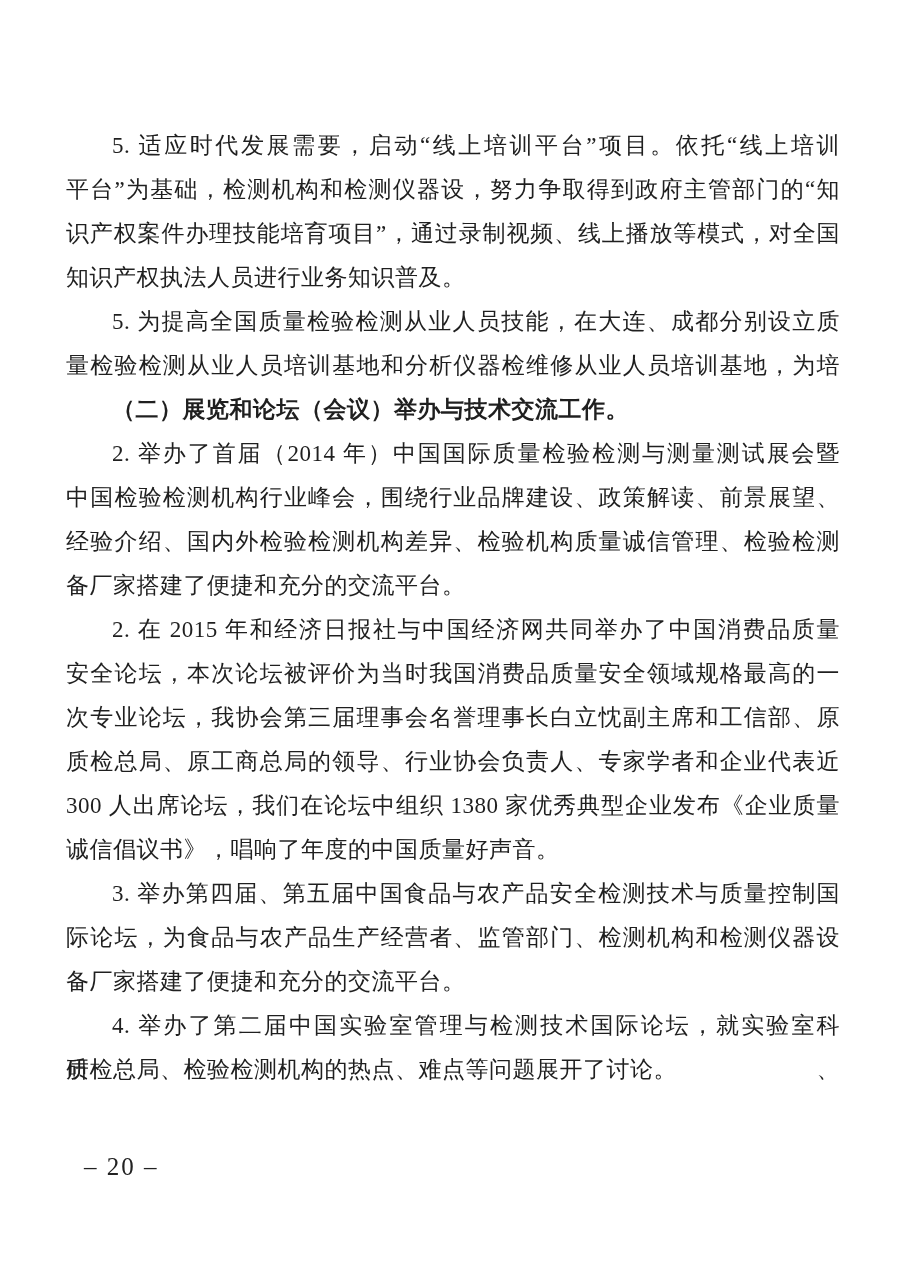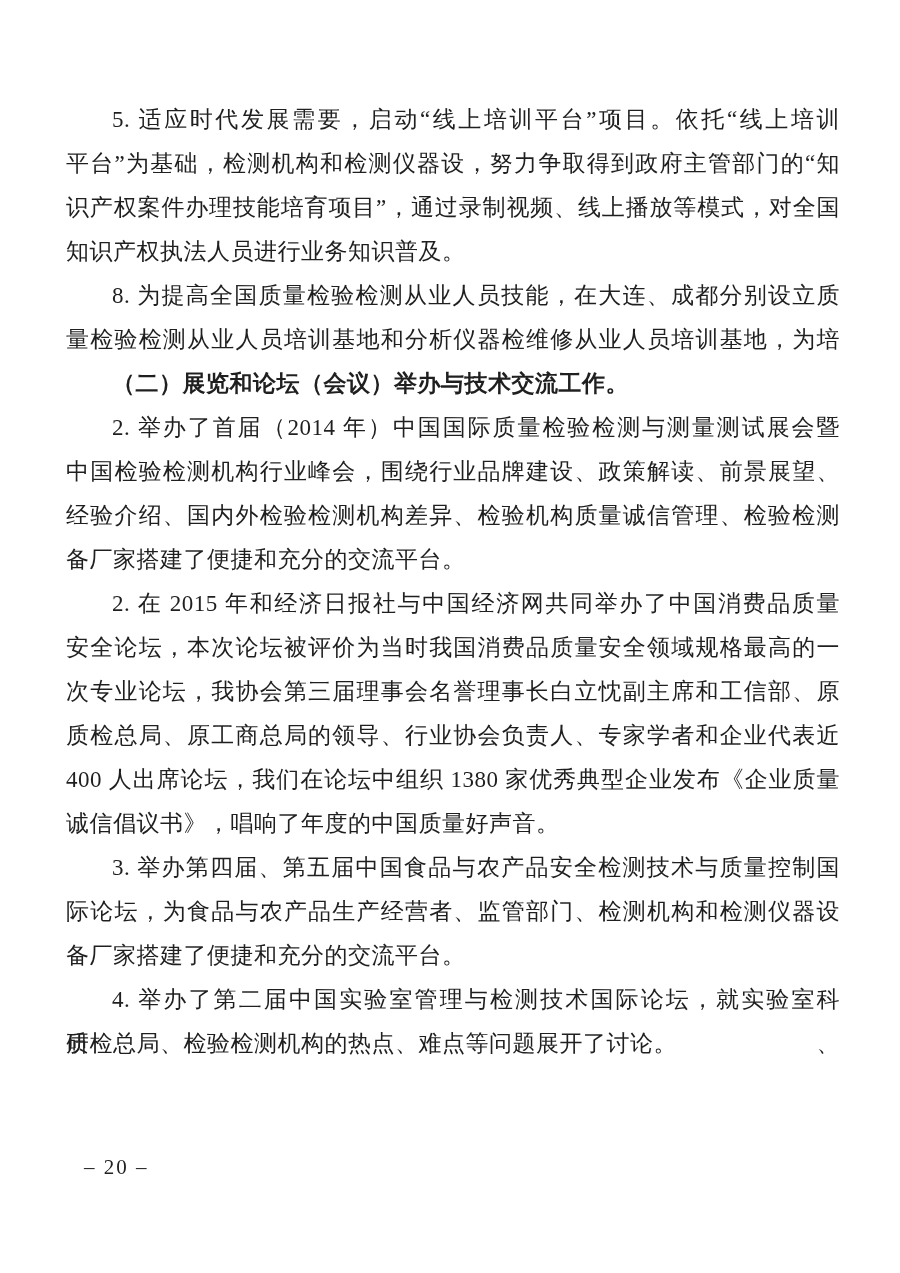--- a/index.html
+++ b/index.html
@@ -13,21 +13,21 @@
     height: 1273px;
     margin: 0 auto;
     background: #ffffff;
     overflow: hidden;
     font-family: "Liberation Serif", "DejaVu Serif", serif;
     color: #1f1f1f;
   }
   .text-block {
     position: absolute;
     left: 66px;
-    top: 98px;
+    top: 124px;
     width: 774px;
   }
   .block {
     margin: 0;
   }
   .line {
     font-size: 23px;
     line-height: 44px;
     height: 44px;
     text-align: justify;
@@ -41,56 +41,56 @@
   .line.last {
     text-align-last: left;
   }
   .heading .line {
     font-weight: 700;
   }
   .page-number {
     position: absolute;
     left: 84px;
     top: 1150px;
-    font-size: 21px;
+    font-size: 25px;
     line-height: 34px;
     letter-spacing: 2px;
     color: #222222;
   }
 </style>
 </head>
 <body>
 
 <div class="page">
   <div class="text-block">
       <div class="block">
         <div class="line indent">5. 适应时代发展需要，启动“线上培训平台”项目。依托“线上培训</div>
         <div class="line">平台”为基础，检测机构和检测仪器设，努力争取得到政府主管部门的“知</div>
         <div class="line">识产权案件办理技能培育项目”，通过录制视频、线上播放等模式，对全国</div>
         <div class="line last">知识产权执法人员进行业务知识普及。</div>
       </div>
       <div class="block">
-        <div class="line indent">8. 为提高全国质量检验检测从业人员技能，在大连、成都分别设立质</div>
+        <div class="line indent">5. 为提高全国质量检验检测从业人员技能，在大连、成都分别设立质</div>
         <div class="line">量检验检测从业人员培训基地和分析仪器检维修从业人员培训基地，为培</div>
       </div>
       <div class="block heading">
         <div class="line indent last">（二）展览和论坛（会议）举办与技术交流工作。</div>
       </div>
       <div class="block">
         <div class="line indent">2. 举办了首届（2014 年）中国国际质量检验检测与测量测试展会暨</div>
         <div class="line">中国检验检测机构行业峰会，围绕行业品牌建设、政策解读、前景展望、</div>
         <div class="line">经验介绍、国内外检验检测机构差异、检验机构质量诚信管理、检验检测</div>
         <div class="line last">备厂家搭建了便捷和充分的交流平台。</div>
       </div>
       <div class="block">
         <div class="line indent">2. 在 2015 年和经济日报社与中国经济网共同举办了中国消费品质量</div>
         <div class="line">安全论坛，本次论坛被评价为当时我国消费品质量安全领域规格最高的一</div>
         <div class="line">次专业论坛，我协会第三届理事会名誉理事长白立忱副主席和工信部、原</div>
         <div class="line">质检总局、原工商总局的领导、行业协会负责人、专家学者和企业代表近</div>
-        <div class="line">400 人出席论坛，我们在论坛中组织 1380 家优秀典型企业发布《企业质量</div>
+        <div class="line">300 人出席论坛，我们在论坛中组织 1380 家优秀典型企业发布《企业质量</div>
         <div class="line last">诚信倡议书》，唱响了年度的中国质量好声音。</div>
       </div>
       <div class="block">
         <div class="line indent">3. 举办第四届、第五届中国食品与农产品安全检测技术与质量控制国</div>
         <div class="line">际论坛，为食品与农产品生产经营者、监管部门、检测机构和检测仪器设</div>
         <div class="line last">备厂家搭建了便捷和充分的交流平台。</div>
       </div>
       <div class="block">
         <div class="line indent">4. 举办了第二届中国实验室管理与检测技术国际论坛，就实验室科研、</div>
         <div class="line last">质检总局、检验检测机构的热点、难点等问题展开了讨论。</div>

